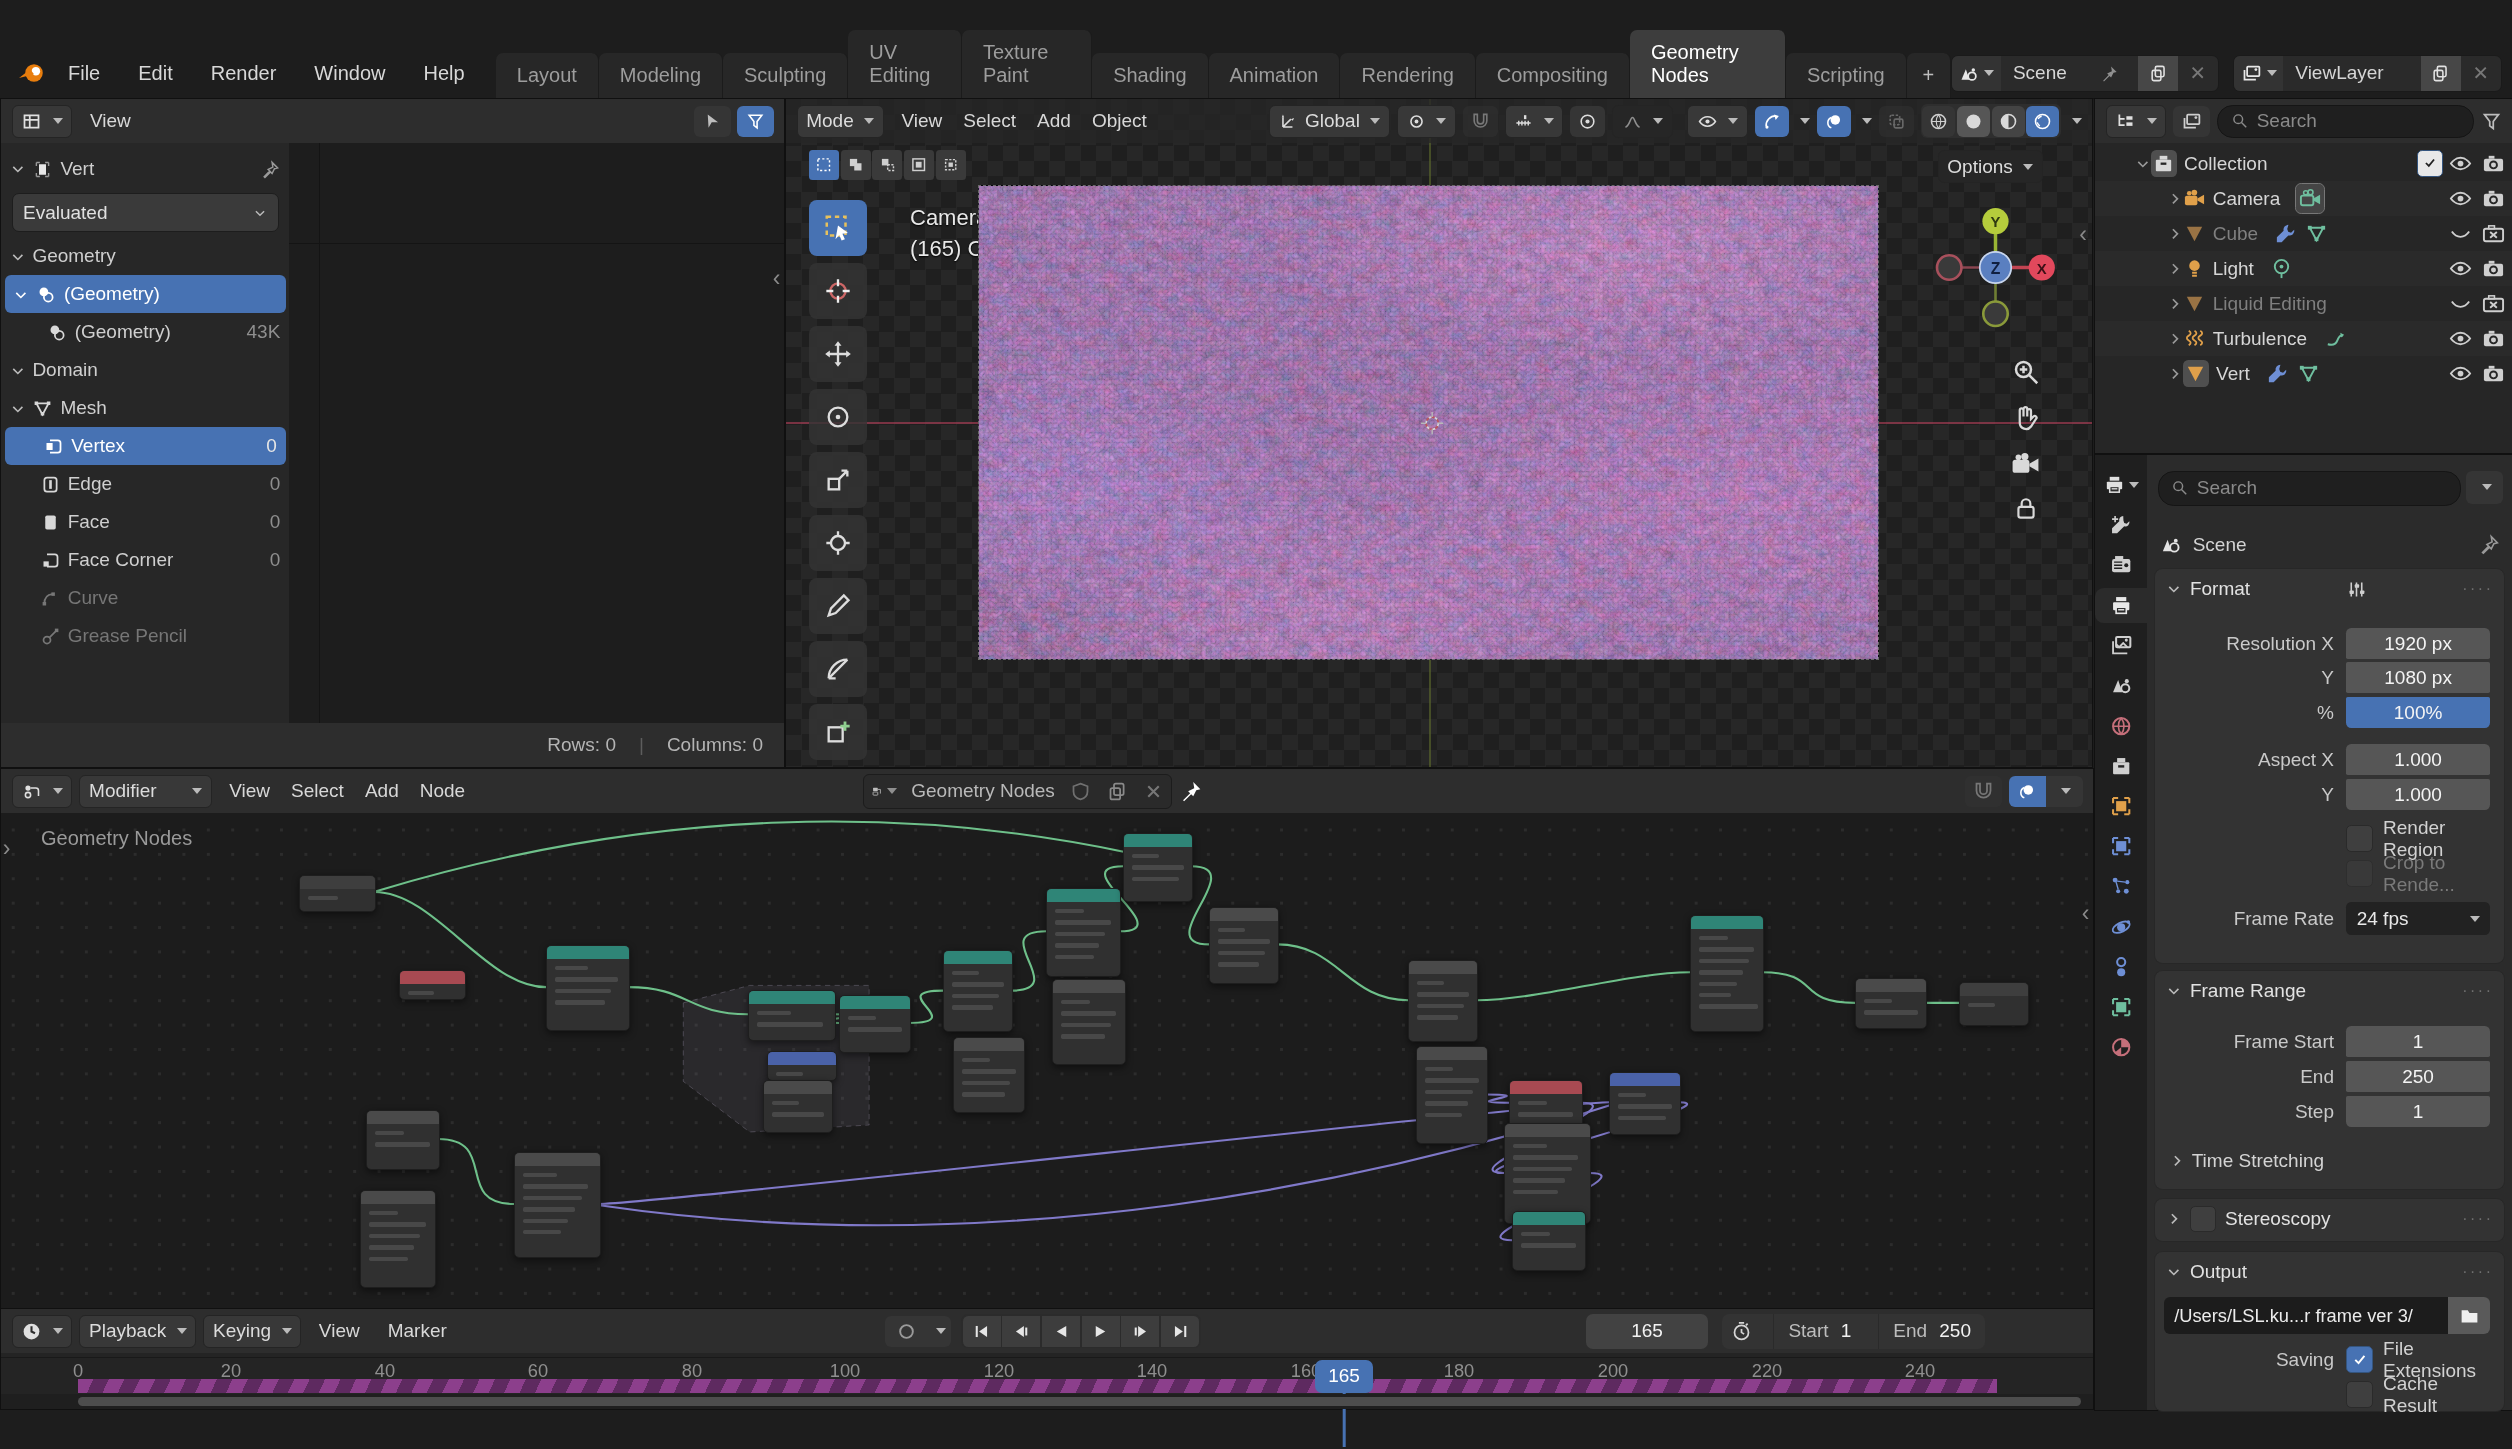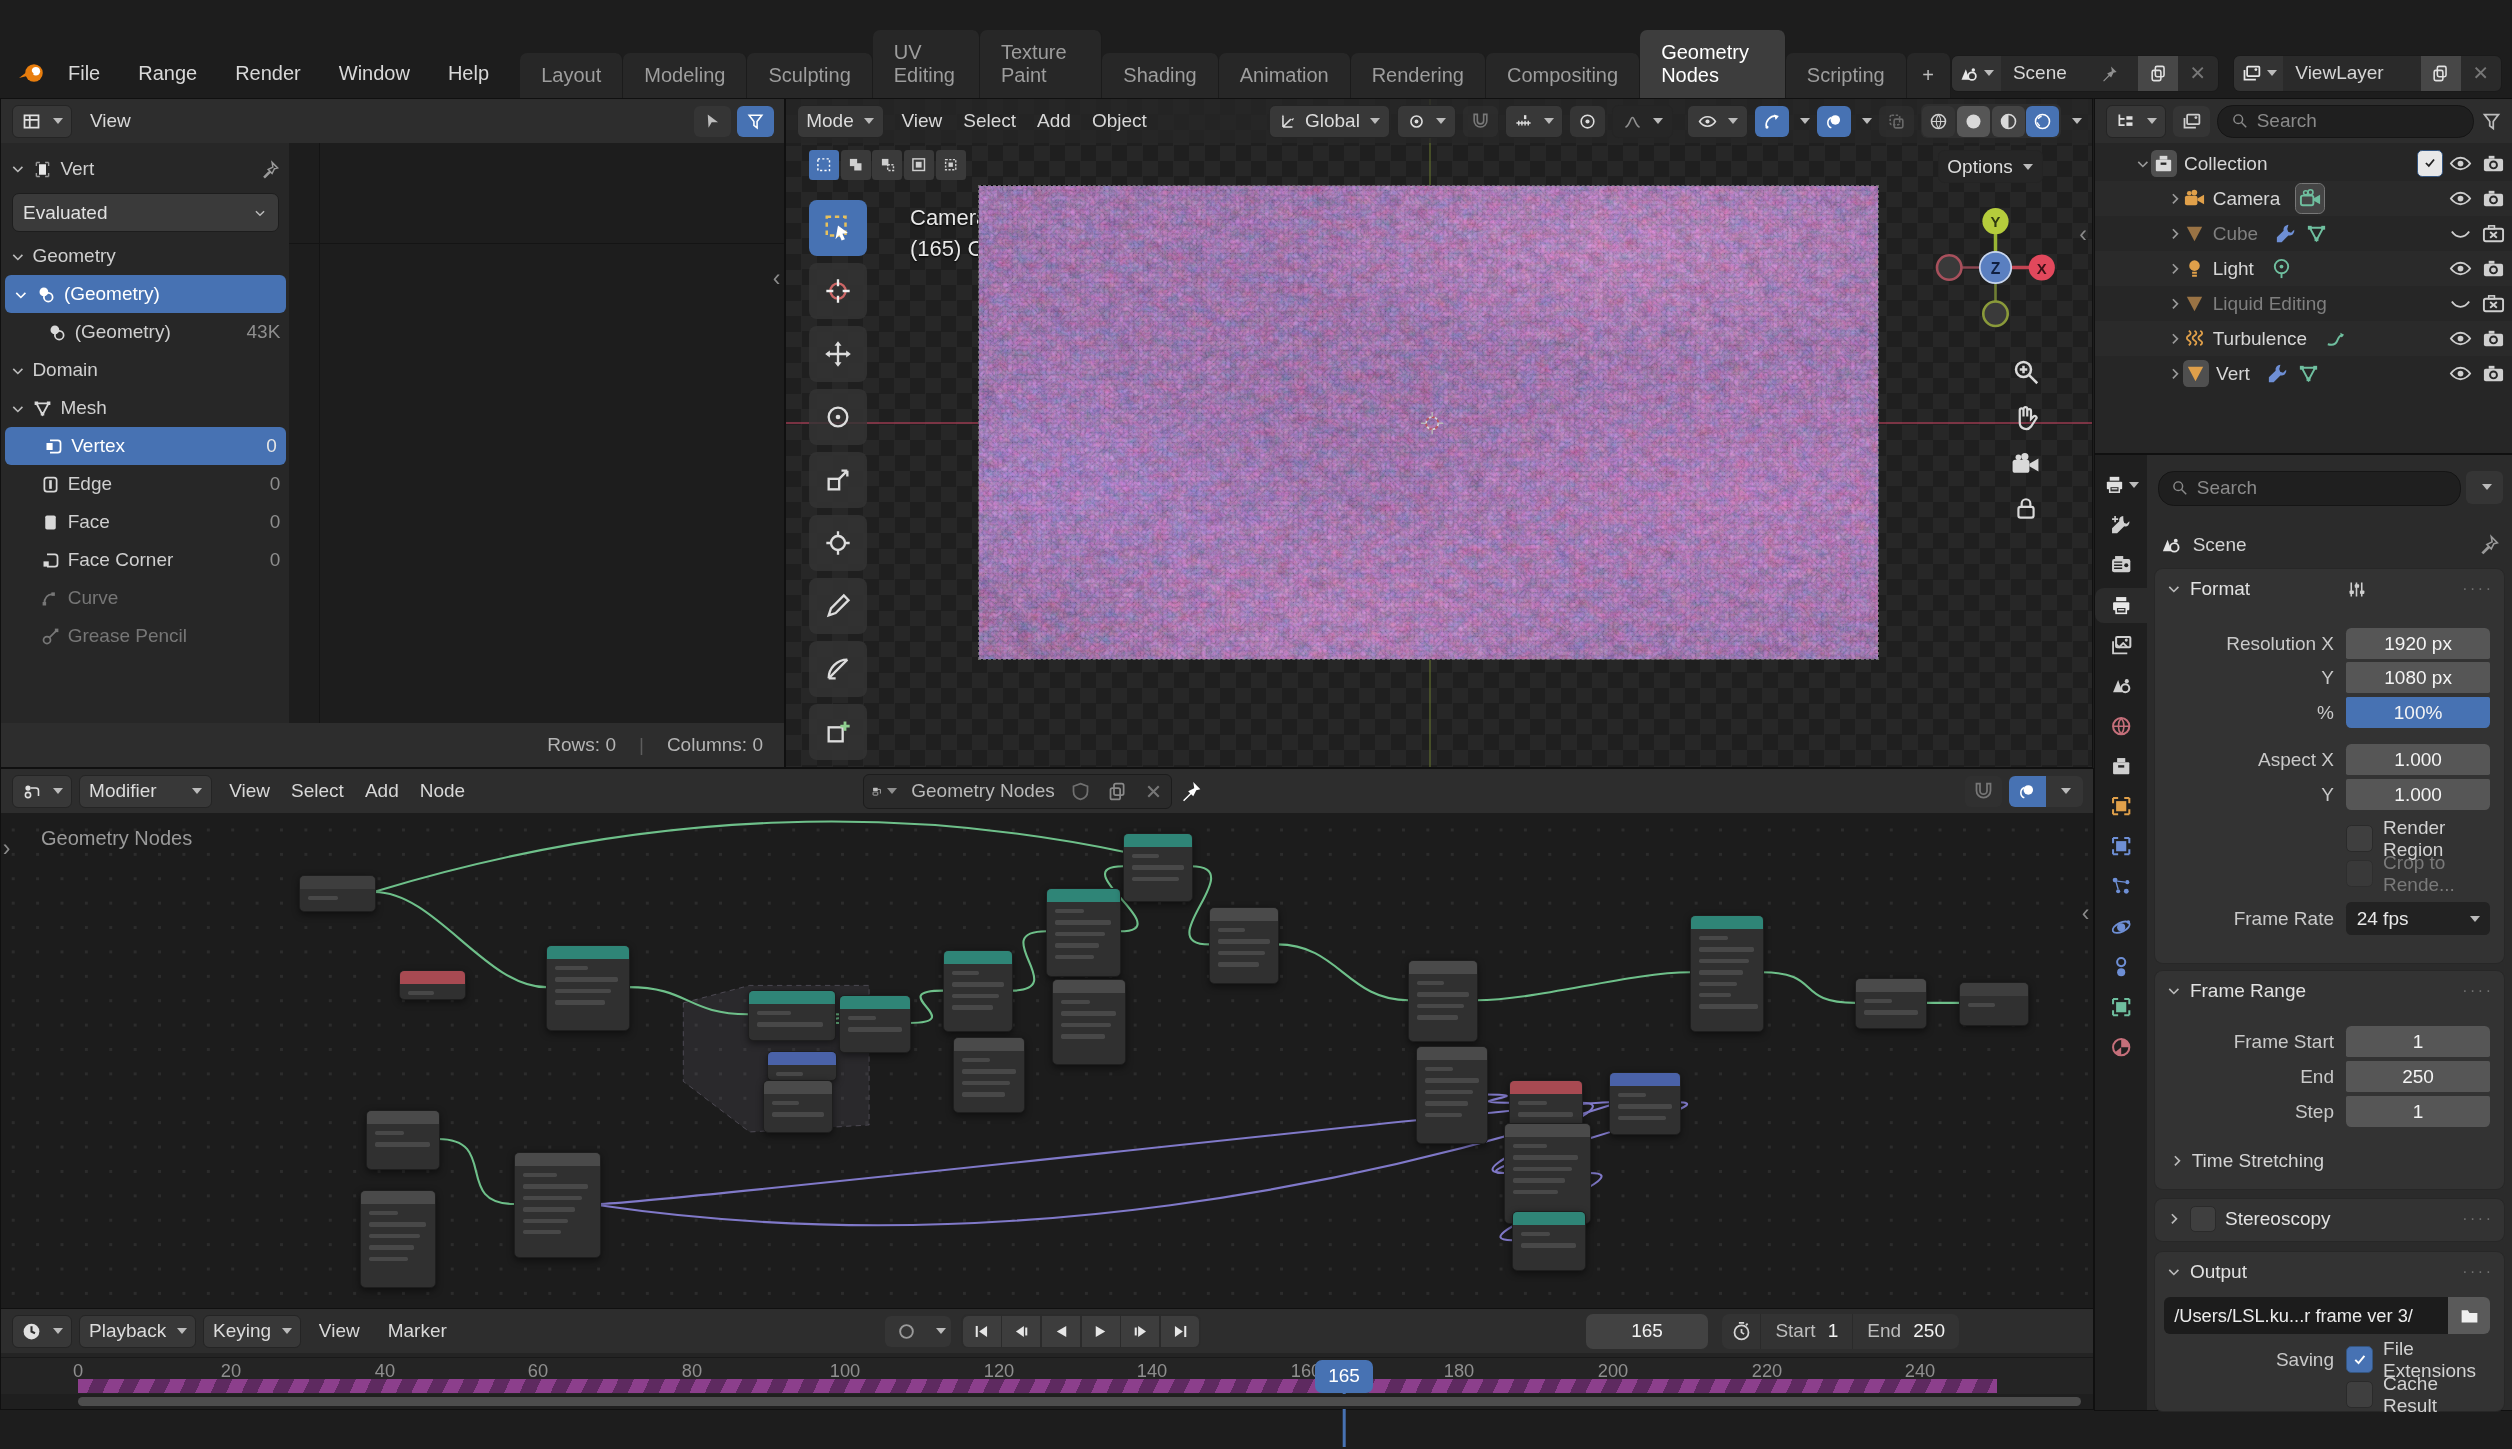--- a/index.html
+++ b/index.html
@@ -120,21 +120,21 @@
      background:repeating-linear-gradient(115deg,#8c3f8c 0 14px,#5e2a60 14px 28px);}
   .playhead{position:absolute;top:1.7px;width:58px;height:33px;background:#4772b3;border-radius:7px;color:#fff;display:flex;align-items:center;justify-content:center;transform:translateX(-50%);font-size:19px;}
   .phline{position:absolute;top:35px;width:2.6px;background:#4772b3;transform:translateX(-50%);}
   .tscroll{position:absolute;left:0;right:0;bottom:0;height:15px;background:#1f1f1f;}
   .tscroll .bar{position:absolute;left:77px;right:12.2px;top:2.6px;height:9.6px;background:#4d4d4d;border-radius:5.2px;}
   .transport{position:absolute;display:flex;gap:1.7px;background:#2b2b2b;border-radius:7px;padding:1.7px;}
   .tbtn{width:38px;height:31px;background:#3d3d3d;display:flex;align-items:center;justify-content:center;}
   .tbtn:first-child{border-radius:5.2px 0 0 5.2px;}
   .tbtn:last-child{border-radius:0 5.2px 5.2px 0;}
   .framefield{position:absolute;width:122px;height:35px;background:#424242;border-radius:7px;color:#f2f2f2;display:flex;align-items:center;justify-content:center;}
-  .segroup{position:absolute;display:flex;align-items:center;background:#333;border-radius:7px;height:35px;overflow:hidden;}
+  .segroup{position:absolute;display:flex;align-items:center;background:#333;border-radius:7px;height:35px;overflow:hidden;gap:13px;}
   .segroup .seg{display:flex;align-items:center;gap:12.2px;padding:0 14px;height:100%;border-left:0.9px solid #2a2a2a;}
   .segroup .seg .k{color:#bdbdbd;} .segroup .seg .v{color:#f2f2f2;}
   
   #statusbar{position:absolute;left:0;top:1411px;width:2512px;height:39px;background:#1b1b1b;border-top:0.9px solid #101010;display:flex;align-items:center;gap:30px;padding:0 12.2px;box-sizing:border-box;color:#9f9f9f;}
   .sbver{margin-left:auto;color:#8c8c8c;padding-right:12.2px;}
   .mouseic{width:15.7px;height:23px;border:1.7px solid #9f9f9f;border-radius:7px;position:relative;margin-right:7px;}
   .mouseic i{position:absolute;top:1.7px;width:5.2px;height:7.9px;background:#cfcfcf;border-radius:1.7px;}
   .mouseic.l i{left:1.7px;} .mouseic.r i{right:1.7px;}
 </style>
 </head>
@@ -146,21 +146,21 @@
   <div class="menubar">
     <span class="ic" style="width:35px;height:30px;margin-left:14px">
       <svg viewBox="0 0 24 24">
           <circle cx="14" cy="12" r="7" fill="#e87d0d"></circle>
           <circle cx="15.5" cy="10.5" r="3.4" fill="#fff"></circle>
           <path d="M2 16l9-7 3 4z" fill="#e87d0d"></path>
         </svg>
     </span>
     <nav id="topmenus" style="display:flex">
         <span class="menu">File</span>
-        <span class="menu">Range</span>
+        <span class="menu">Edit</span>
         <span class="menu">Render</span>
         <span class="menu">Window</span>
         <span class="menu">Help</span>
       </nav>
     <div id="wstabs">
         <span class="wstab">Layout</span>
         <span class="wstab">Modeling</span>
         <span class="wstab">Sculpting</span>
         <span class="wstab">UV Editing</span>
         <span class="wstab">Texture Paint</span>

